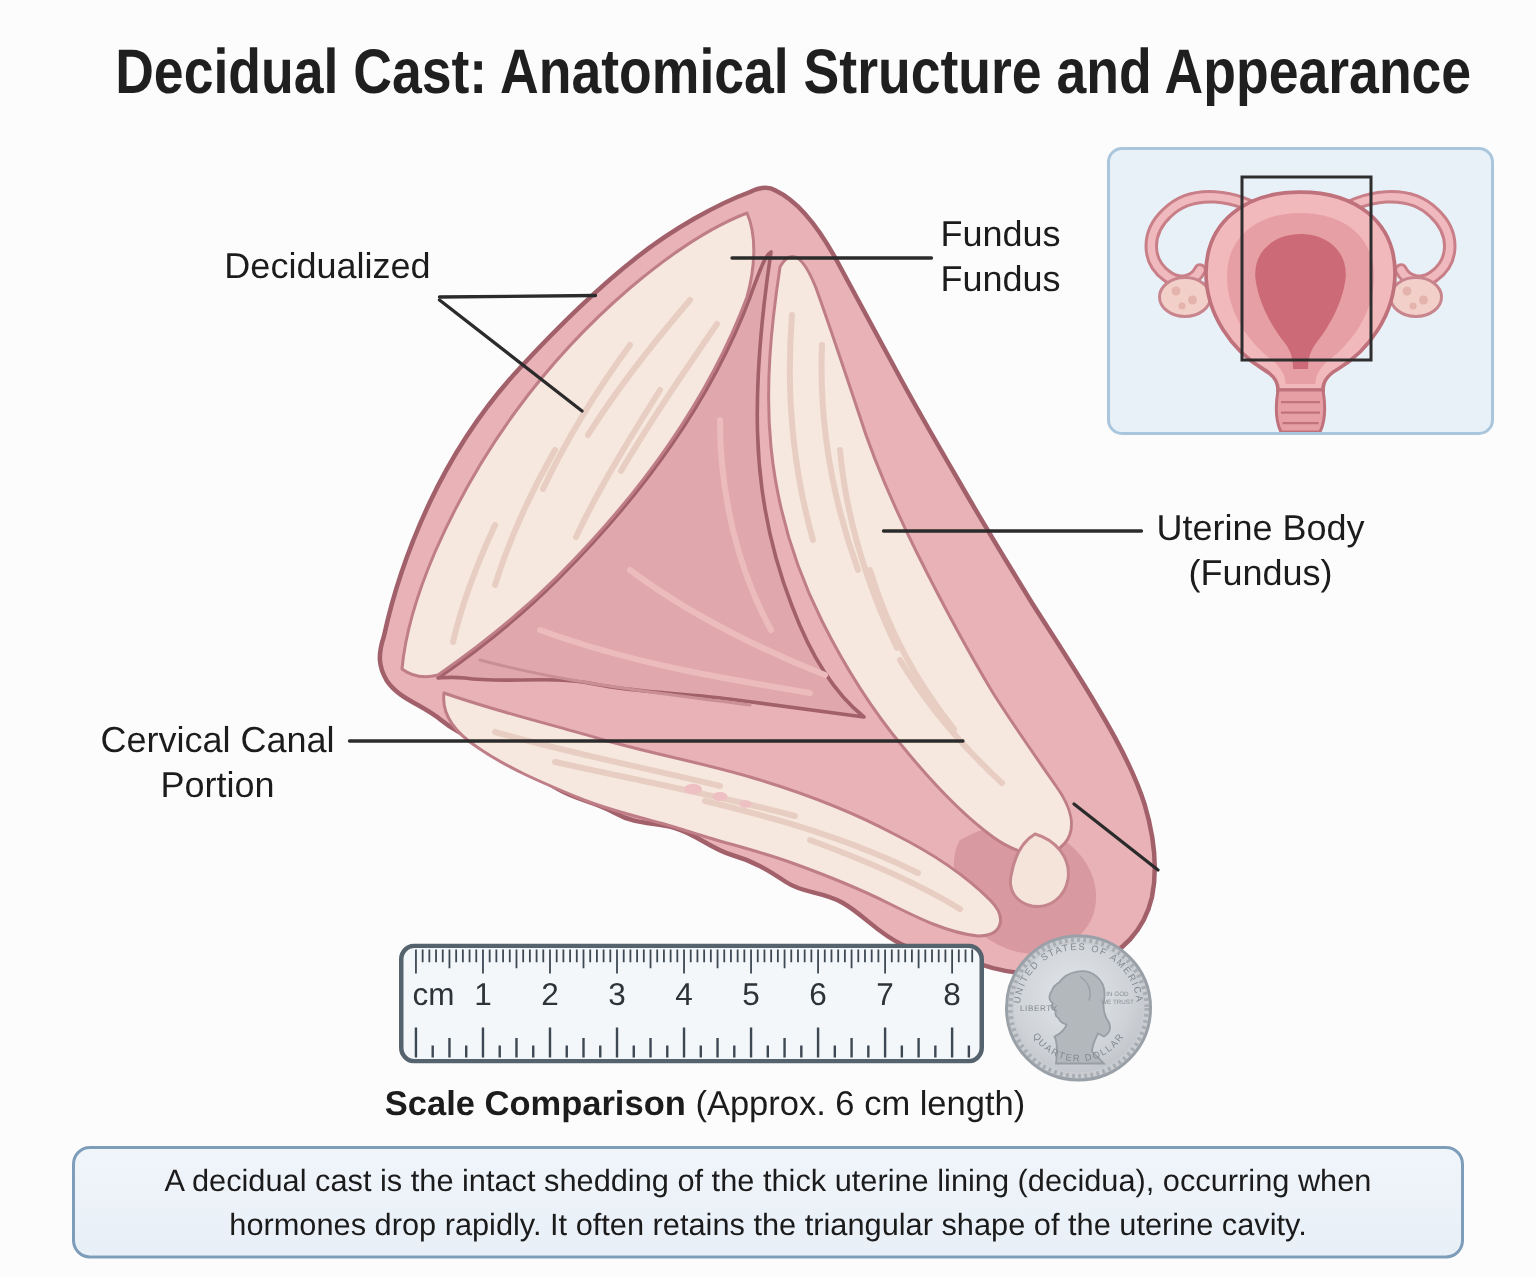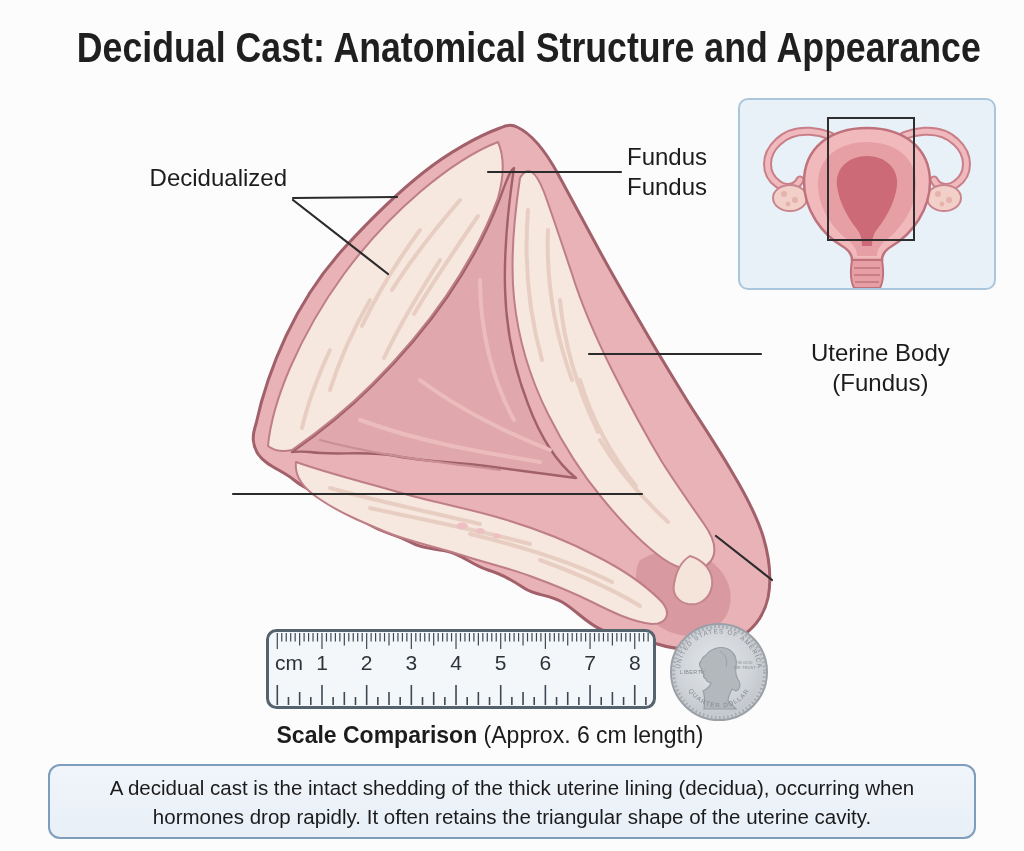--- a/index.html
+++ b/index.html
@@ -31,21 +31,21 @@
   .inset-panel{
     position:absolute;left:738px;top:98px;width:258px;height:192px;
     box-sizing:border-box;z-index:2;
     background:#e9f1f8;border:2px solid #aac6dd;border-radius:10px;
     overflow:hidden;
   }
   .ruler-svg{position:absolute;left:266px;top:629px;z-index:2;}
   .coin-svg{position:absolute;left:668px;top:621px;z-index:2;}
   .scale-caption{
     position:absolute;left:0;top:722px;width:940px;z-index:2;
-    text-align:center;font-size:23px;color:#1c1c1c;margin-left:20px;
+    text-align:center;font-size:23px;color:#1c1c1c;
   }
   .scale-caption .b{font-weight:700;}
   .footer-box{
     position:absolute;left:48px;top:764px;width:928px;height:75px;
     box-sizing:border-box;z-index:2;
     background:linear-gradient(180deg,#f0f5fa 0%,#e8eff7 100%);
     border:2px solid #7e9dba;border-radius:12px;
     display:flex;align-items:center;justify-content:center;
     padding:8px 22px;
   }
@@ -168,23 +168,27 @@
     </g>
   </svg>
 
   <div class="anno right" style="right:737px;top:163px;">
     <div>Decidualized</div>
   </div>
   <div class="anno left" style="left:627px;top:142px;">
     <div>Fundus</div>
     <div>Fundus</div>
   </div>
-  <div class="anno left" style="left:811px;top:338px;">
+  <div class="anno left" style="left:771px;top:338px;">
     <div>Uterine Body</div>
     <div>(Fundus)</div>
+  </div>
+  <div class="anno right" style="right:801px;top:479px;">
+    <div>Cervical Canal</div>
+    <div>Portion</div>
   </div>
 
   <div class="inset-panel">
     <svg width="254" height="188" viewBox="0 0 254 188">
 
       <g fill="none" stroke-linecap="round">
         <path stroke="#c97f88" stroke-width="9" d="M 108 46 C 84 28 54 26 38 42 C 24 55 24 74 38 84 C 46 90 56 88 60 80"></path>
         <path stroke="#f0b9bd" stroke-width="5" d="M 108 46 C 84 28 54 26 38 42 C 24 55 24 74 38 84 C 46 90 56 88 60 80"></path>
         <path stroke="#c97f88" stroke-width="9" d="M 146 46 C 170 28 200 26 216 42 C 230 55 230 74 216 84 C 208 90 198 88 194 80"></path>
         <path stroke="#f0b9bd" stroke-width="5" d="M 146 46 C 170 28 200 26 216 42 C 230 55 230 74 216 84 C 208 90 198 88 194 80"></path>

